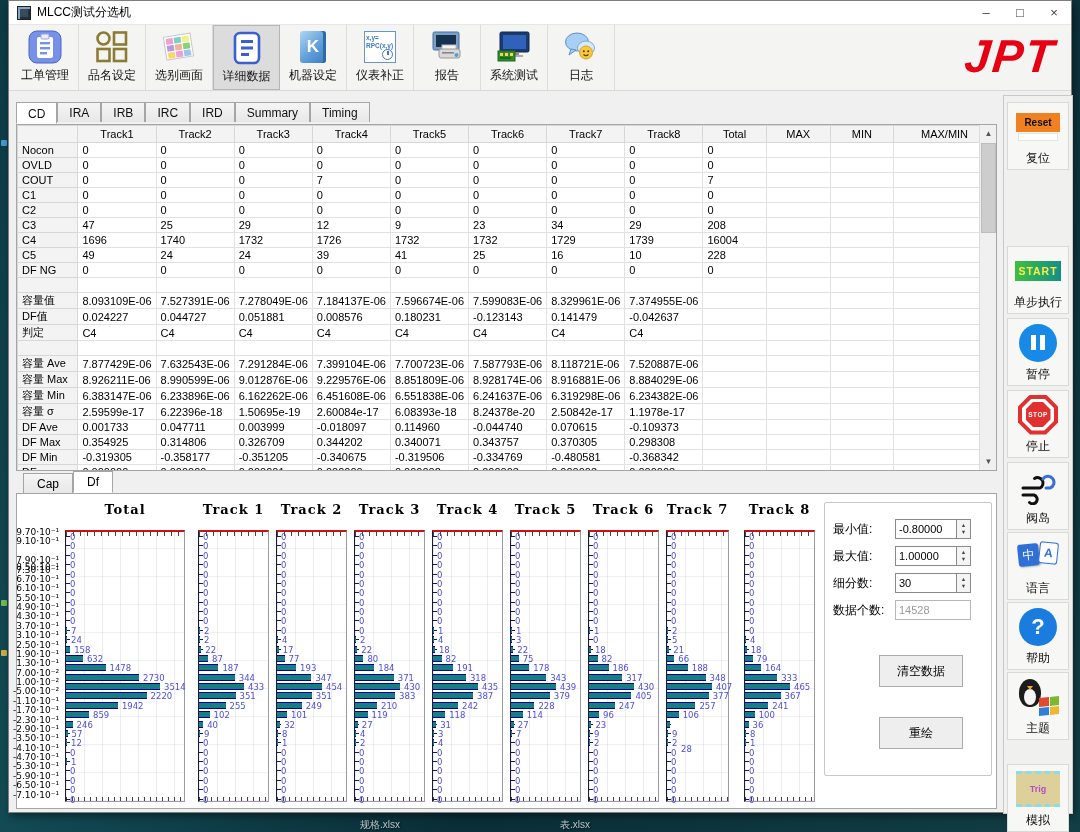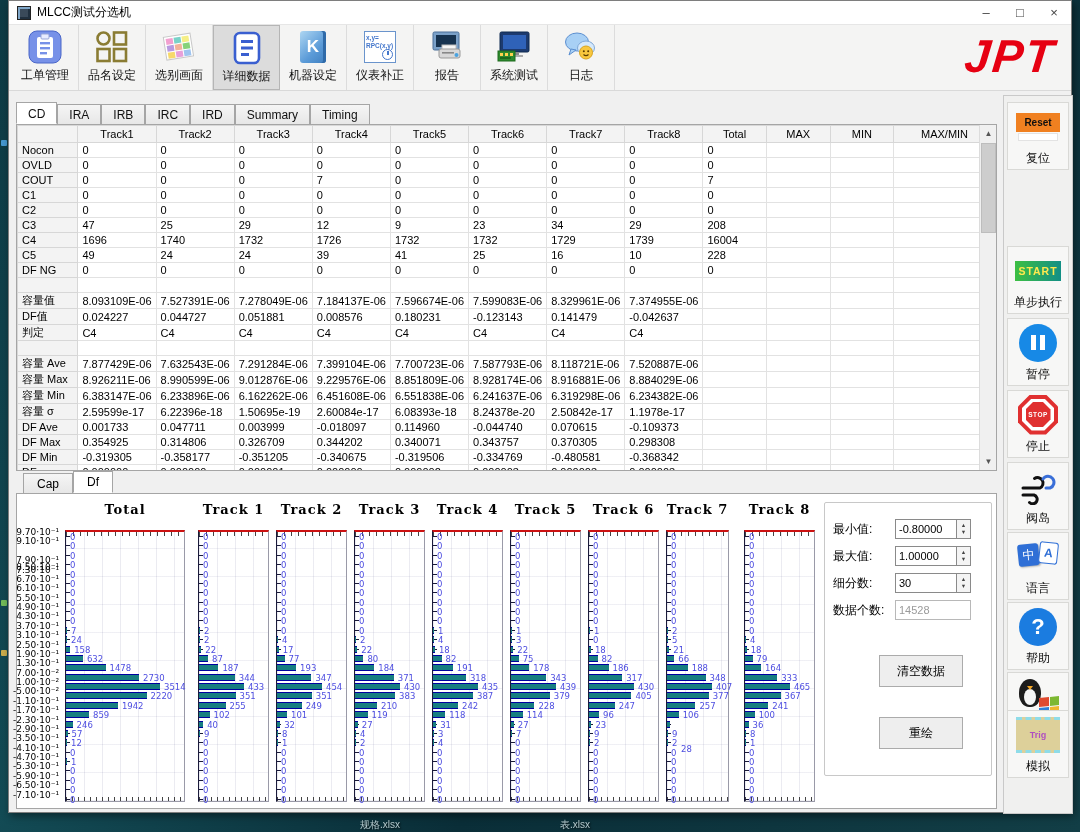--- a/index.html
+++ b/index.html
@@ -35,21 +35,21 @@
   .ic-bookk { width:26px; height:32px; border-radius:3px; background:linear-gradient(135deg,#aed6f2,#5b9bd8 60%,#3f7fc0);
     box-shadow:-3px 0 0 #2f6aa8 inset; display:flex; align-items:center; justify-content:center;
     color:#fff; font-weight:bold; font-size:17px; }
   .ic-rpc { width:32px; height:32px; background:#fff; border:1px solid #6a94cc; position:relative;
     font-size:6.5px; color:#4477cc; line-height:1.25; padding:2px 1px; text-align:left; font-weight:bold; }
   .ic-rpc .clock { position:absolute; right:2px; bottom:2px; width:11px; height:11px; border:1.5px solid #4477cc;
     border-radius:50%; }
   .ic-rpc .clock:before { content:""; position:absolute; left:4px; top:1px; width:1.5px; height:4px; background:#4477cc; }
 
   
-  .tabs { position:absolute; left:7px; top:101px; height:22px; display:flex; align-items:flex-end; }
+  .tabs { position:absolute; left:7px; top:101px; height:22px; display:flex; align-items:flex-start; }
   .tab { padding:3px 11px 3px; font-size:12px; color:#111; background:linear-gradient(#f5f5f5,#e7e7e7);
     border:1px solid #a5a5a5; border-bottom:none; margin-right:0; height:20px; }
   .tab.active { background:#fff; height:22px; padding-top:4px; border-bottom:1px solid #fff; }
 
   
   .table-wrap { position:absolute; left:7px; top:123px; width:981px; height:347px; background:#fff;
     border:1px solid #a5a5a5; overflow:hidden; }
   table { border-collapse:collapse; table-layout:fixed; font-size:11px; }
   th,td { border:1px solid #e2e2e2; height:15px; padding:0 4px; text-align:left; font-weight:normal;
     white-space:nowrap; overflow:hidden; }
@@ -2025,21 +2025,21 @@
             <span class="flag">
               <i></i>
               <i></i>
               <i></i>
               <i></i>
             </span>
           </span>
       </span>
       <span class="side-label">主题</span>
     </div>
-    <div class="side-btn" style="top:614px;">
+    <div class="side-btn" style="top:668px;">
       <span class="sico">
           <span class="ic-trig">Trig</span>
         </span>
       <span class="side-label">模拟</span>
     </div>
   </div>
 
 </div>
 
 </body></html>

